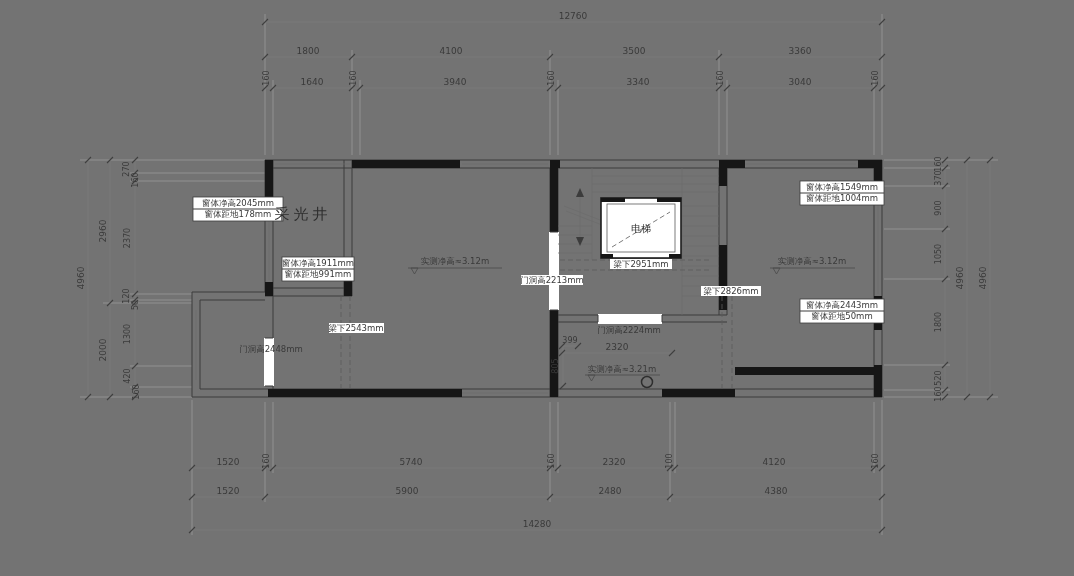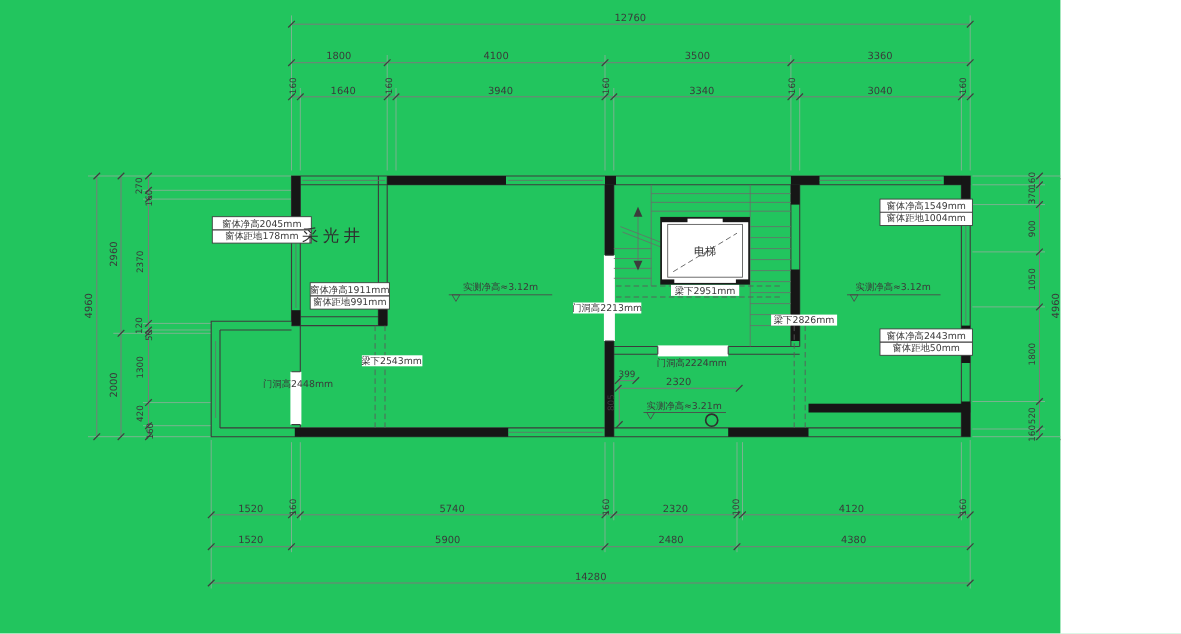--- a/index.html
+++ b/index.html
@@ -1,16 +1,16 @@
 <!DOCTYPE html>
 <html><head>
 <meta charset="utf-8">
 <style>
   html,body{margin:0;padding:0;background:#fff;}
-  #canvas{position:relative;width:964px;height:576px;background:#22c55e;overflow:hidden;
+  #canvas{position:relative;width:1074px;height:576px;background:#737373;overflow:hidden;
           font-family:"DejaVu Sans",sans-serif;text-align:right;}
   svg{position:absolute;left:0;top:0;}
   text{fill:#3a3a3a;}
   .d{font-size:9px;text-anchor:middle;font-family:"DejaVu Sans",sans-serif;}
   .ds{font-size:8px;text-anchor:middle;font-family:"DejaVu Sans",sans-serif;}
   .cn{font-size:8.5px;text-anchor:middle;font-family:"DejaVu Sans",sans-serif;}
   .big{font-size:15px;text-anchor:middle;letter-spacing:4px;fill:#2e2e2e;}
   .ev{font-size:10px;text-anchor:middle;fill:#2e2e2e;}
   .dimline{stroke:#7a7a7a;stroke-width:0.9;fill:none;}
   .tick{stroke:#3f3f3f;stroke-width:1.1;fill:none;}

